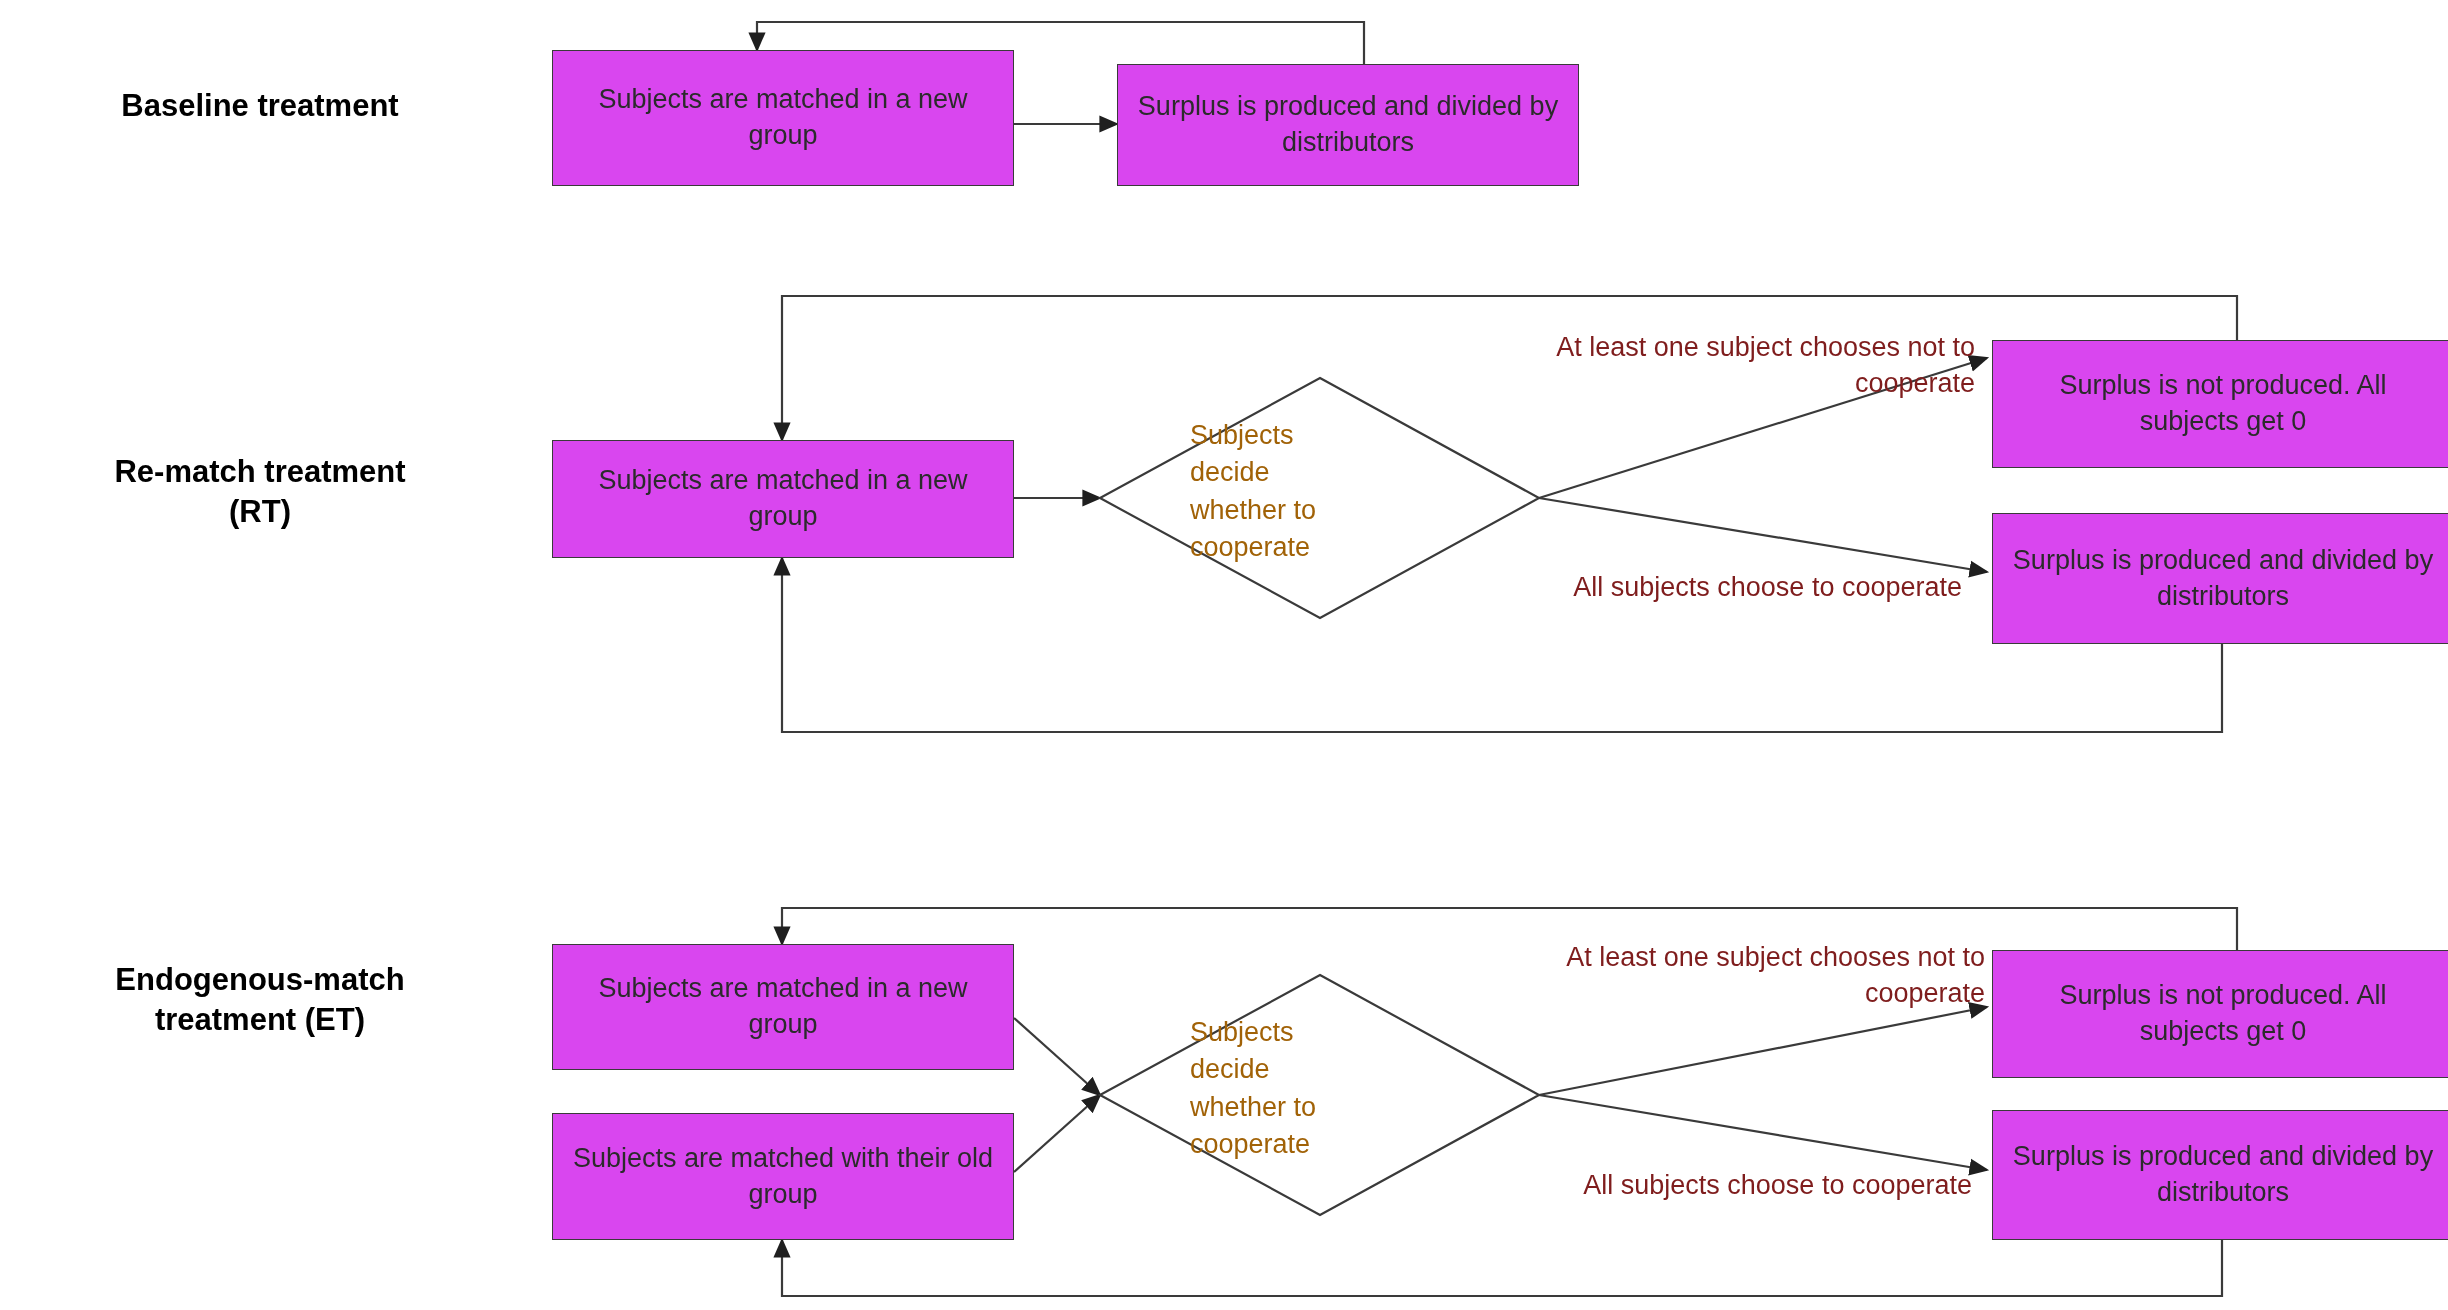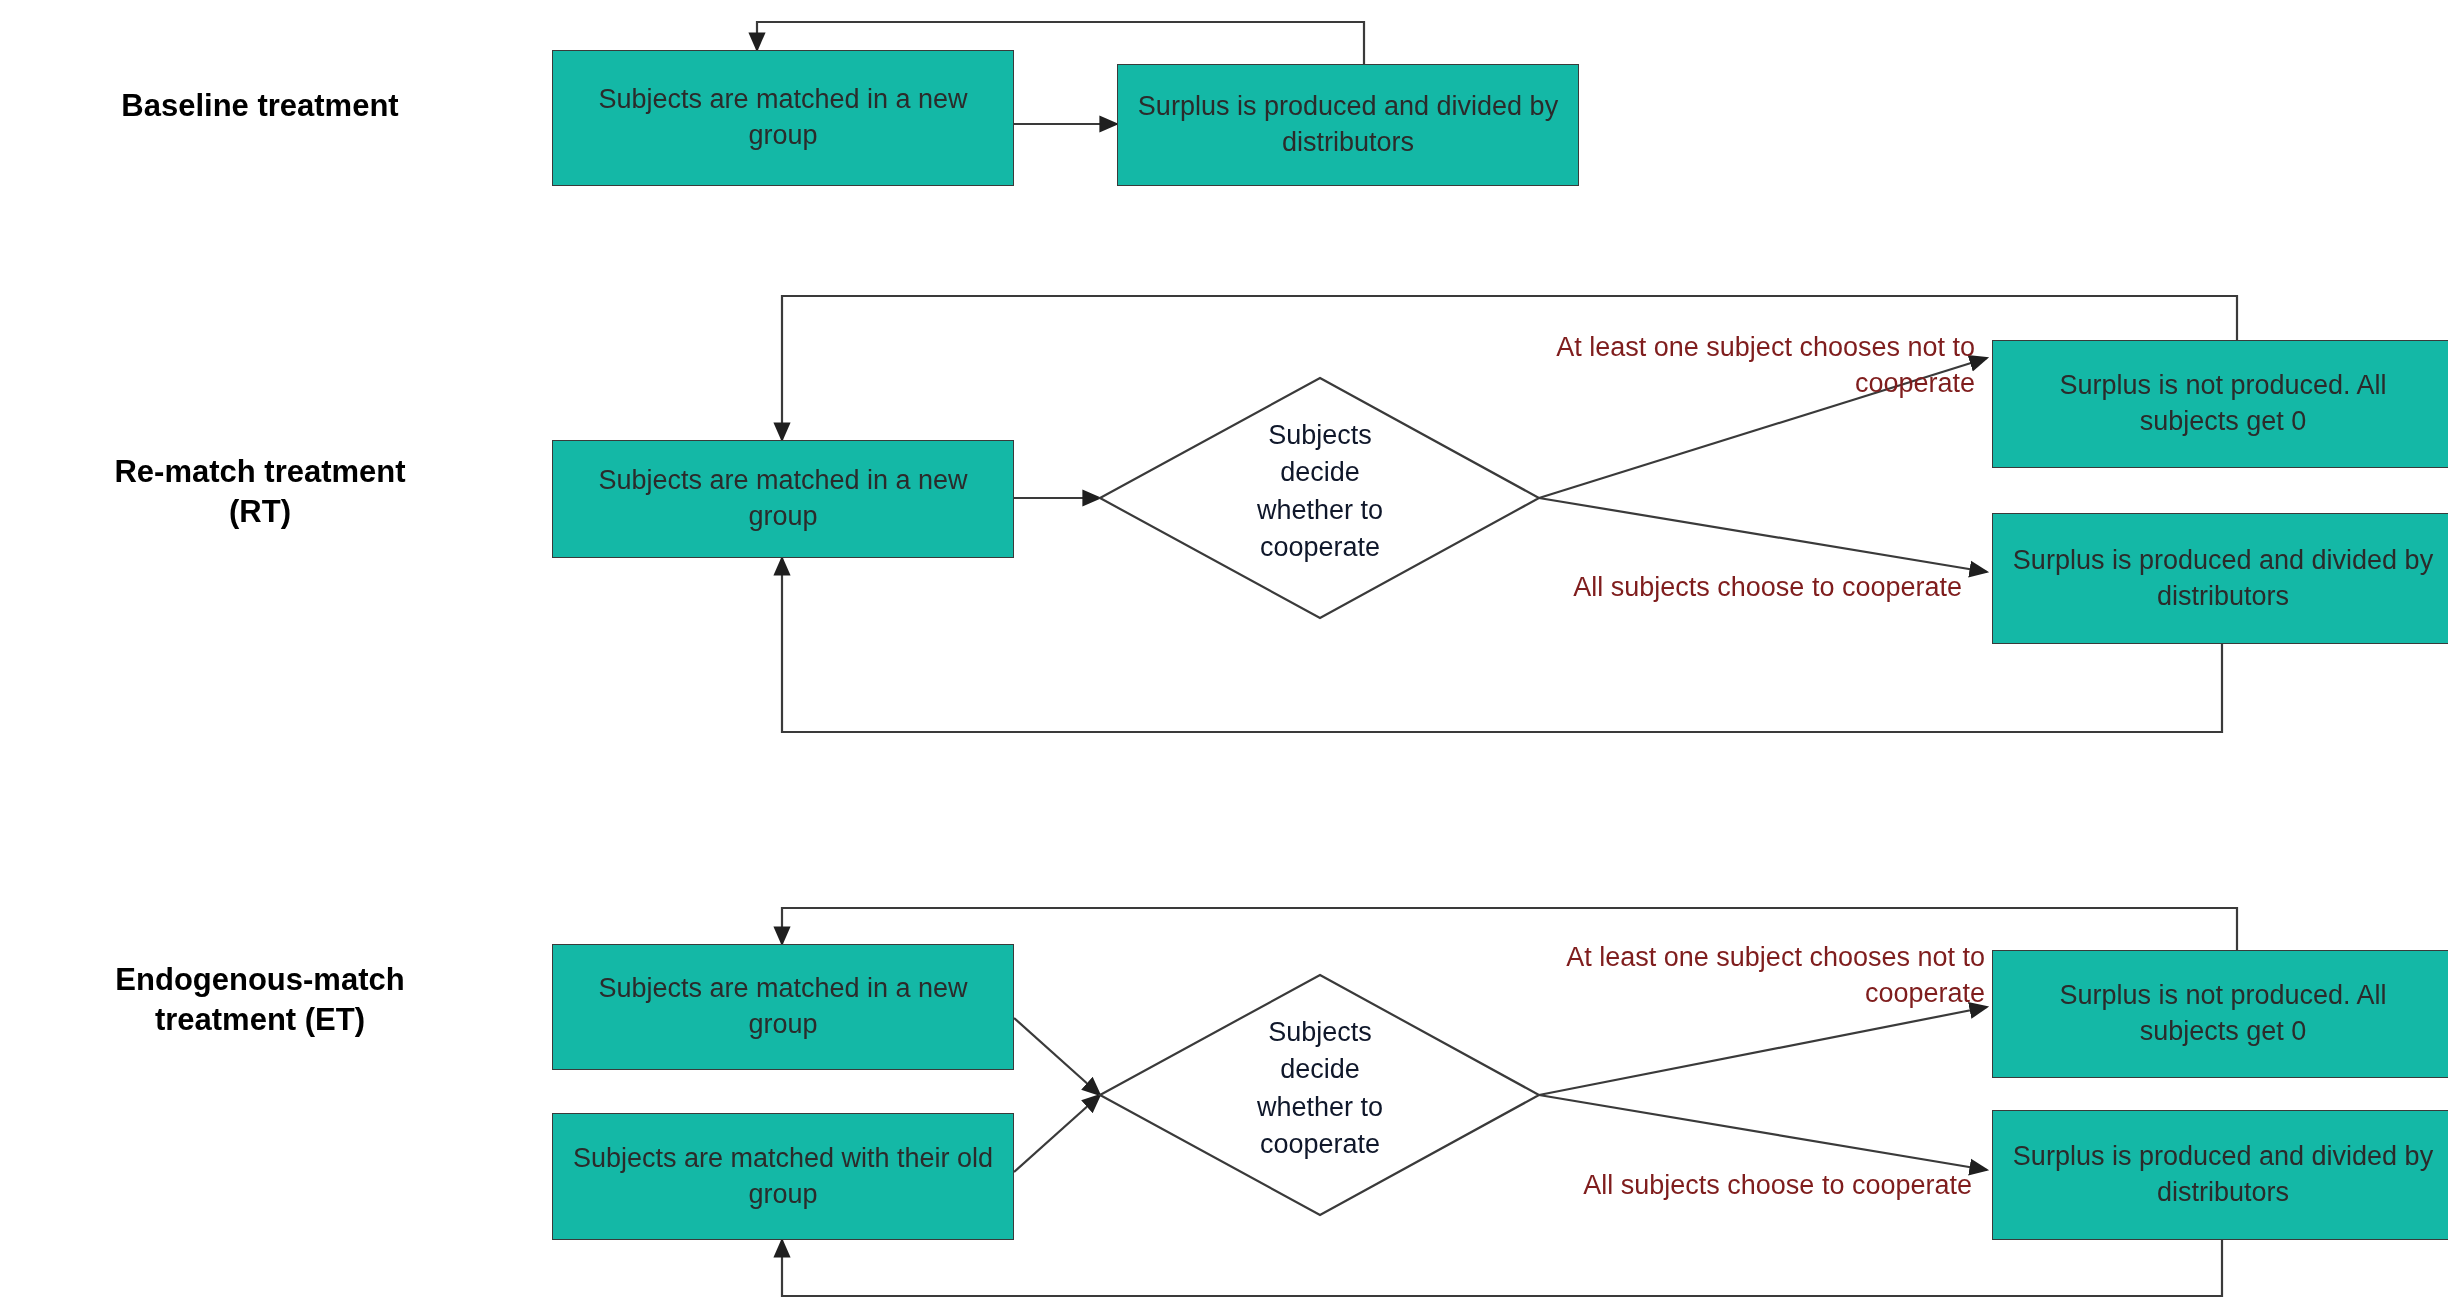--- a/index.html
+++ b/index.html
@@ -33,42 +33,42 @@
     line-height: 1.30;
     color: #000000;
     text-align: center;
     width: 440px;
     left: 8px;
   }
   .node-box {
     position: absolute;
     box-sizing: border-box;
     border: 1.6px solid #3a3a3a;
-    background: #14b8a6;
+    background: #d946ef;
     display: flex;
     align-items: center;
     justify-content: center;
     text-align: center;
     font-family: "Liberation Sans", sans-serif;
     font-size: 27px;
     line-height: 1.33;
     color: #2b2b2b;
     padding: 4px 14px;
   }
   .node-box .node-text {
     display: block;
     width: 100%;
   }
   .diamond-label {
     position: absolute;
-    text-align: center;
+    text-align: left;
     font-family: "Liberation Sans", sans-serif;
     font-size: 27px;
     line-height: 1.38;
-    color: #0f172a;
+    color: #a16207;
     pointer-events: none;
   }
   .edge-label {
     position: absolute;
     text-align: right;
     font-family: "Liberation Sans", sans-serif;
     font-size: 27px;
     line-height: 1.33;
     color: #7f1d1d;
   }

